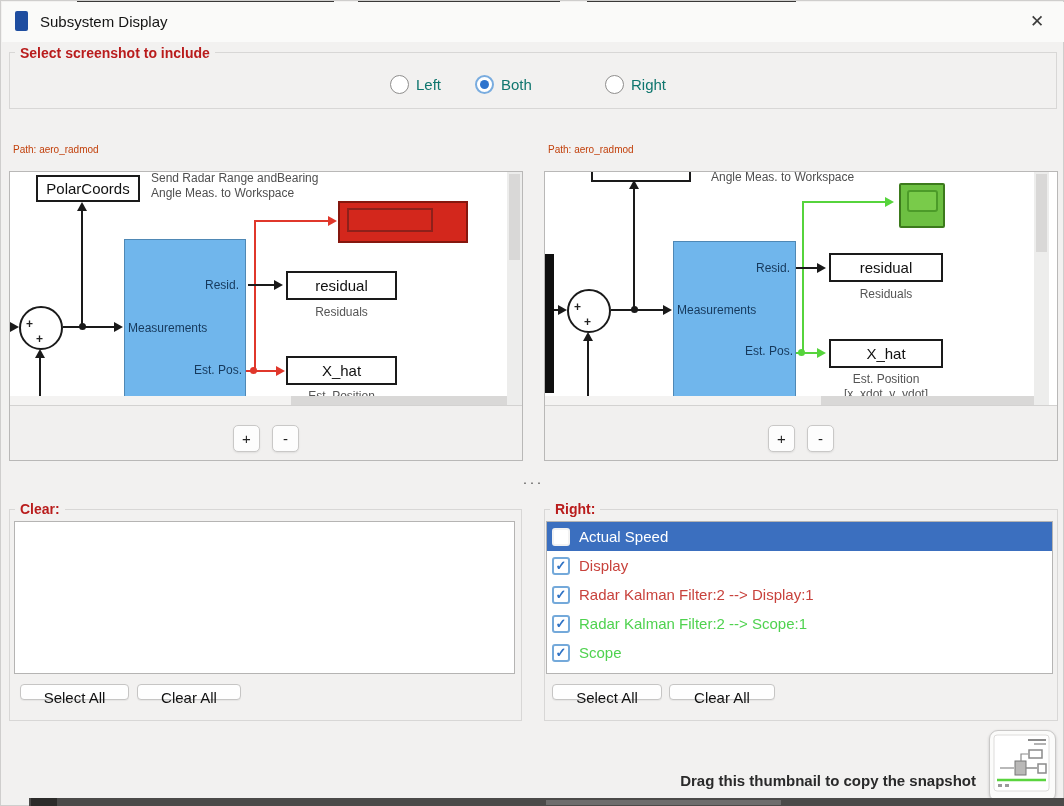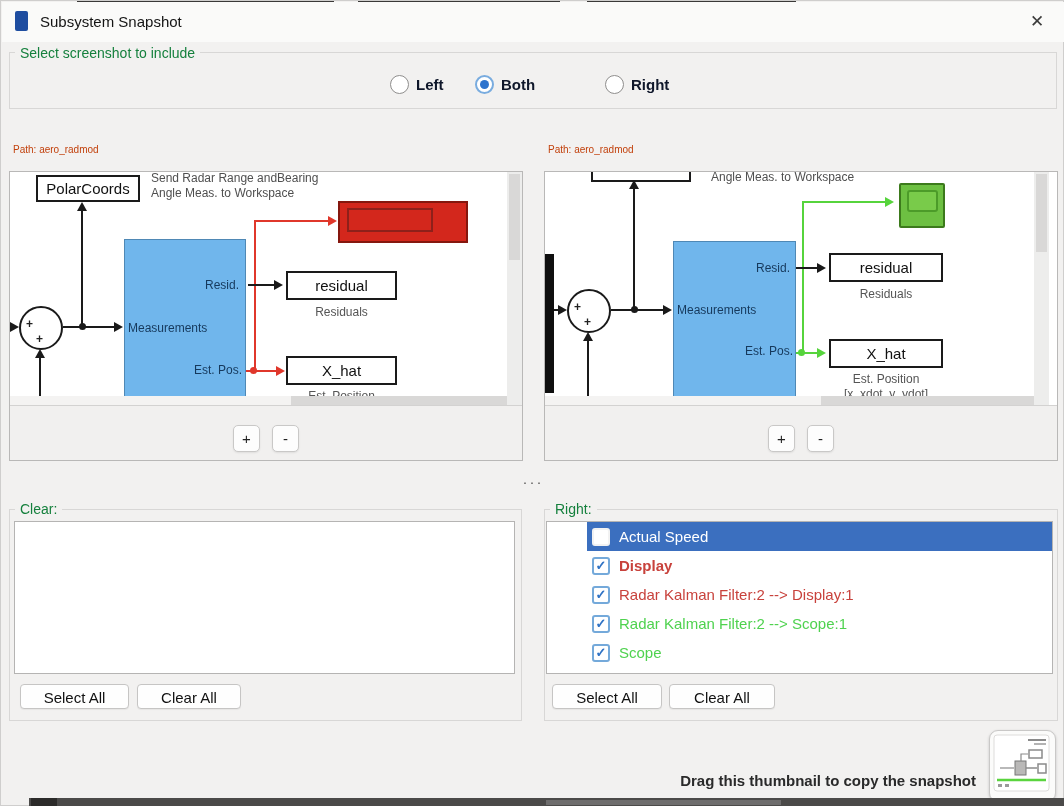--- a/index.html
+++ b/index.html
@@ -12,28 +12,28 @@
   .title-text{position:absolute;left:38px;top:11px;font-size:15px;color:#141414;}
   .close-x{position:absolute;left:1018px;top:6px;width:34px;height:28px;text-align:center;line-height:28px;
     font-size:17px;color:#3c3c3c;cursor:pointer;}
   
   .topbar{position:absolute;top:0;height:4px;background:#3a3938;}
   .bottombar{position:absolute;left:28px;top:797px;width:1036px;height:9px;background:#4b4a49;}
   .bottombar-dark{position:absolute;left:30px;top:797px;width:26px;height:9px;background:#2c2b2a;}
   .bottombar-smudge{position:absolute;left:545px;top:799px;width:235px;height:5px;background:rgba(235,235,235,0.22);}
   
   .groupbox{position:absolute;border:1px solid #d8d7d6;box-sizing:border-box;}
-  .group-label{position:absolute;font-size:14px;color:#15803d;background:#f2f1f0;padding:0 5px;}
+  .group-label{position:absolute;font-size:14px;color:#b91c1c;background:#f2f1f0;padding:0 5px;font-weight:bold;}
   
   .radio-item{position:absolute;display:flex;align-items:center;gap:7px;}
   .radio{position:relative;width:19px;height:19px;border-radius:50%;background:#fff;border:1px solid #8f8e8d;box-sizing:border-box;}
   .radio.sel{border:2px solid #79acdf;}
   .radio.sel::after{content:'';position:absolute;left:3px;top:3px;right:3px;bottom:3px;border-radius:50%;
     background:var(--accent-blue,#2e73cd);}
-  .radio-label{font-size:15px;color:#0f172a;font-weight:bold;}
+  .radio-label{font-size:15px;color:#0f766e;}
   
   .path-label{position:absolute;font-size:10px;color:#c2410c;}
   .preview-panel{position:absolute;width:514px;height:290px;border:1px solid #b9b8b7;background:#f1f0ef;box-sizing:border-box;}
   .canvas{position:absolute;left:0;top:0;width:512px;height:233px;background:#fff;overflow:hidden;border-bottom:1px solid #d3d2d1;}
   .zoom-row{position:absolute;left:0;top:253px;width:512px;display:flex;justify-content:center;gap:12px;}
   .zoom-btn{width:27px;height:27px;background:#fdfdfd;border:1px solid #c9c8c7;border-radius:5px;font-size:15px;
     line-height:25px;text-align:center;color:#222;box-shadow:0 1px 2px rgba(0,0,0,0.08);cursor:pointer;box-sizing:border-box;}
   
   .blk-box{position:absolute;background:#fff;border:2px solid #1a1a1a;display:flex;align-items:center;
     justify-content:center;font-size:15px;color:#111;box-sizing:border-box;}
@@ -71,38 +71,38 @@
   
   .listbox{position:absolute;background:#fff;border:1px solid #b5b4b3;box-sizing:border-box;overflow:hidden;}
   .lrow{height:29px;display:flex;align-items:center;padding-left:5px;gap:9px;font-size:15px;box-sizing:border-box;}
   .lrow.selected{background:var(--selected-row,#3b6fbf);}
   .cb{width:18px;height:18px;border:2px solid #74a9da;border-radius:3px;background:#fff;box-sizing:border-box;
     display:flex;align-items:center;justify-content:center;font-size:13px;font-weight:bold;
     color:#2f72c4;flex:0 0 auto;}
   .cb.un{border-color:#f2f2f2;}
   
   .btn{position:absolute;background:#fefefe;border:1px solid #c6c5c4;border-radius:4px;font-size:15px;color:#111;
-    text-align:center;line-height:26px;height:25px;box-sizing:border-box;box-shadow:0 1px 1px rgba(0,0,0,0.05);cursor:pointer;}
+    text-align:center;line-height:26px;height:16px;box-sizing:border-box;box-shadow:0 1px 1px rgba(0,0,0,0.05);cursor:pointer;}
   
   .drag-hint{position:absolute;right:87px;top:771px;font-size:15px;font-weight:600;color:#2a2a2a;}
   .thumb-card{position:absolute;left:988px;top:729px;width:65px;height:70px;background:#fbfbfa;border:1px solid #c9c8c7;
     border-radius:9px;box-shadow:0 1px 3px rgba(0,0,0,0.18);cursor:grab;}
 </style>
 </head>
 <body>
 
 <div id="dialog">
 
   <div class="topbar" style="left:76px;width:257px;"></div>
   <div class="topbar" style="left:357px;width:202px;"></div>
   <div class="topbar" style="left:586px;width:209px;"></div>
 
   <div class="titlebar">
     <div class="title-icon"></div>
-    <div class="title-text">Subsystem Snapshot</div>
+    <div class="title-text">Subsystem Display</div>
     <div class="close-x">✕</div>
   </div>
 
   <div class="groupbox" style="left:8px;top:51px;width:1048px;height:57px;"></div>
   <div class="group-label" style="left:14px;top:44px;">Select screenshot to include</div>
 
   <div class="radio-item" style="left:389px;top:74px;">
     <span class="radio"></span>
     <span class="radio-label">Left</span>
   </div>
@@ -236,28 +236,28 @@
   <div class="splitter">···</div>
 
   <div class="groupbox" style="left:8px;top:508px;width:513px;height:212px;"></div>
   <div class="group-label" style="left:14px;top:500px;">Clear:</div>
   <div class="listbox" style="left:13px;top:520px;width:501px;height:153px;"></div>
   <div class="btn" style="left:19px;top:683px;width:109px;">Select All</div>
   <div class="btn" style="left:136px;top:683px;width:104px;">Clear All</div>
 
   <div class="groupbox" style="left:543px;top:508px;width:514px;height:212px;"></div>
   <div class="group-label" style="left:549px;top:500px;">Right:</div>
-  <div class="listbox" style="left:545px;top:520px;width:507px;height:153px;padding-left:40px;">
+  <div class="listbox" style="left:545px;top:520px;width:507px;height:153px;">
       <div class="lrow selected">
     <span class="cb un"></span>
     <span class="lrow-label" style="color: rgb(255, 255, 255);">Actual Speed</span>
   </div>
       <div class="lrow">
     <span class="cb">✓</span>
-    <span class="lrow-label" style="color: rgb(200, 66, 60); font-weight: bold;">Display</span>
+    <span class="lrow-label" style="color: rgb(200, 66, 60);">Display</span>
   </div>
       <div class="lrow">
     <span class="cb">✓</span>
     <span class="lrow-label" style="color: rgb(200, 66, 60);">Radar Kalman Filter:2 --&gt; Display:1</span>
   </div>
       <div class="lrow">
     <span class="cb">✓</span>
     <span class="lrow-label" style="color: rgb(79, 210, 79);">Radar Kalman Filter:2 --&gt; Scope:1</span>
   </div>
       <div class="lrow">

